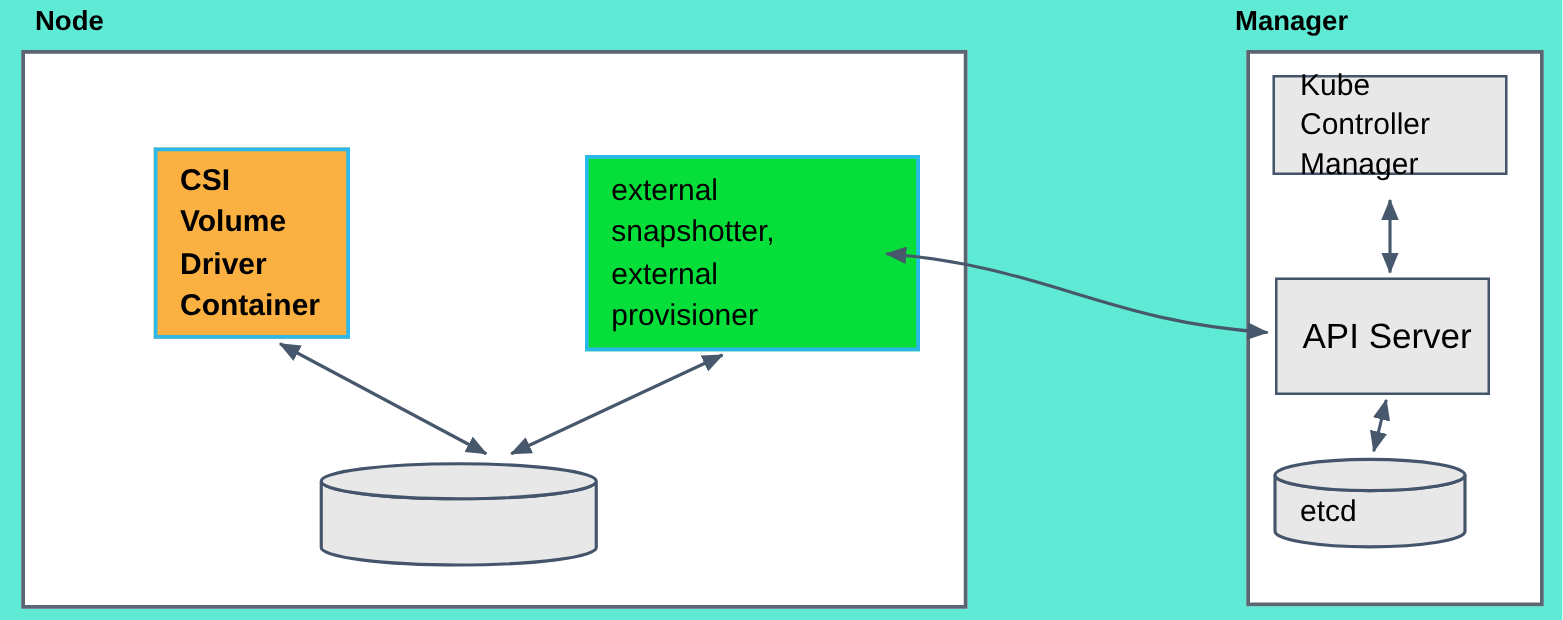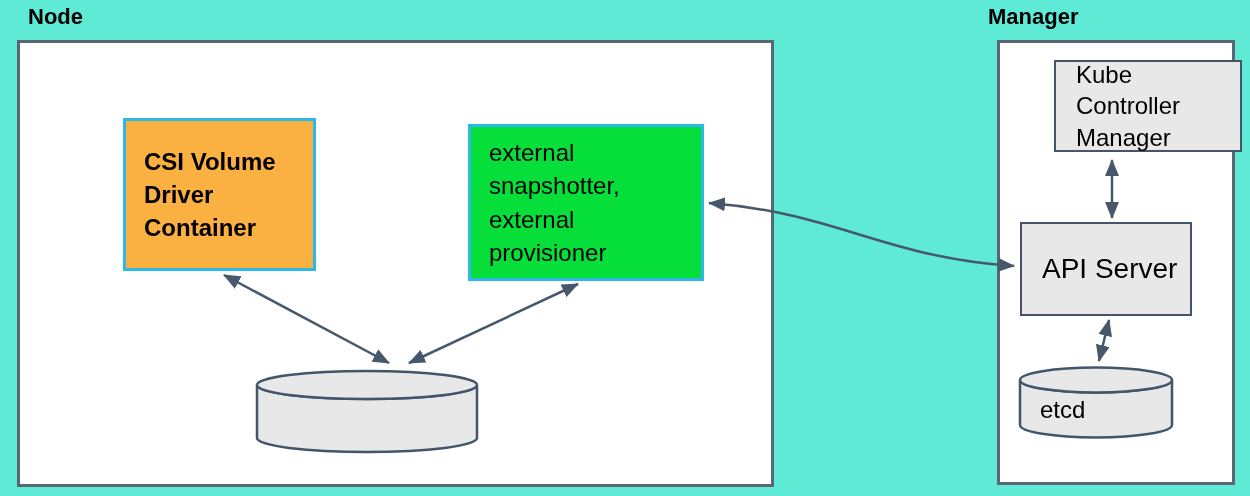--- a/index.html
+++ b/index.html
@@ -65,40 +65,40 @@
 </head>
 <body>
 
 <div id="canvas">
 
   <div class="abs group-label" style="left:28px; top:4px;">Node</div>
 
   <div class="outer-box" style="left:17px; top:40px; width:757px; height:447px;"></div>
 
 
-  <div class="colored-box csi-box" style="left:123px; top:118px; width:193px; height:153px;">
+  <div class="colored-box csi-box" style="left:123px; top:118px; width:157px; height:153px;">
     <div class="txt">CSI Volume
 Driver
 Container</div>
   </div>
 
-  <div class="colored-box sidecar-box" style="left:468px; top:124px; width:236px; height:157px;">
+  <div class="colored-box sidecar-box" style="left:468px; top:124px; width:268px; height:157px;">
     <div class="txt">external
 snapshotter,
 external
 provisioner</div>
   </div>
 
 
 
   <div class="abs group-label" style="left:988px; top:4px;">Manager</div>
 
   <div class="outer-box" style="left:997px; top:40px; width:238px; height:445px;"></div>
 
-  <div class="gray-box kcm-box" style="left:1018px; top:60px; width:188px; height:92px;margin-left:36px;">
+  <div class="gray-box kcm-box" style="left:1018px; top:60px; width:188px; height:80px;">
     <div class="txt">Kube
 Controller
 Manager</div>
   </div>
 
   <div class="gray-box api-box" style="left:1020px; top:222px; width:172px; height:94px;">
     <div class="txt">API Server</div>
   </div>
 
   <div class="etcd-label" style="left:1040px; top:396px;">etcd</div>

